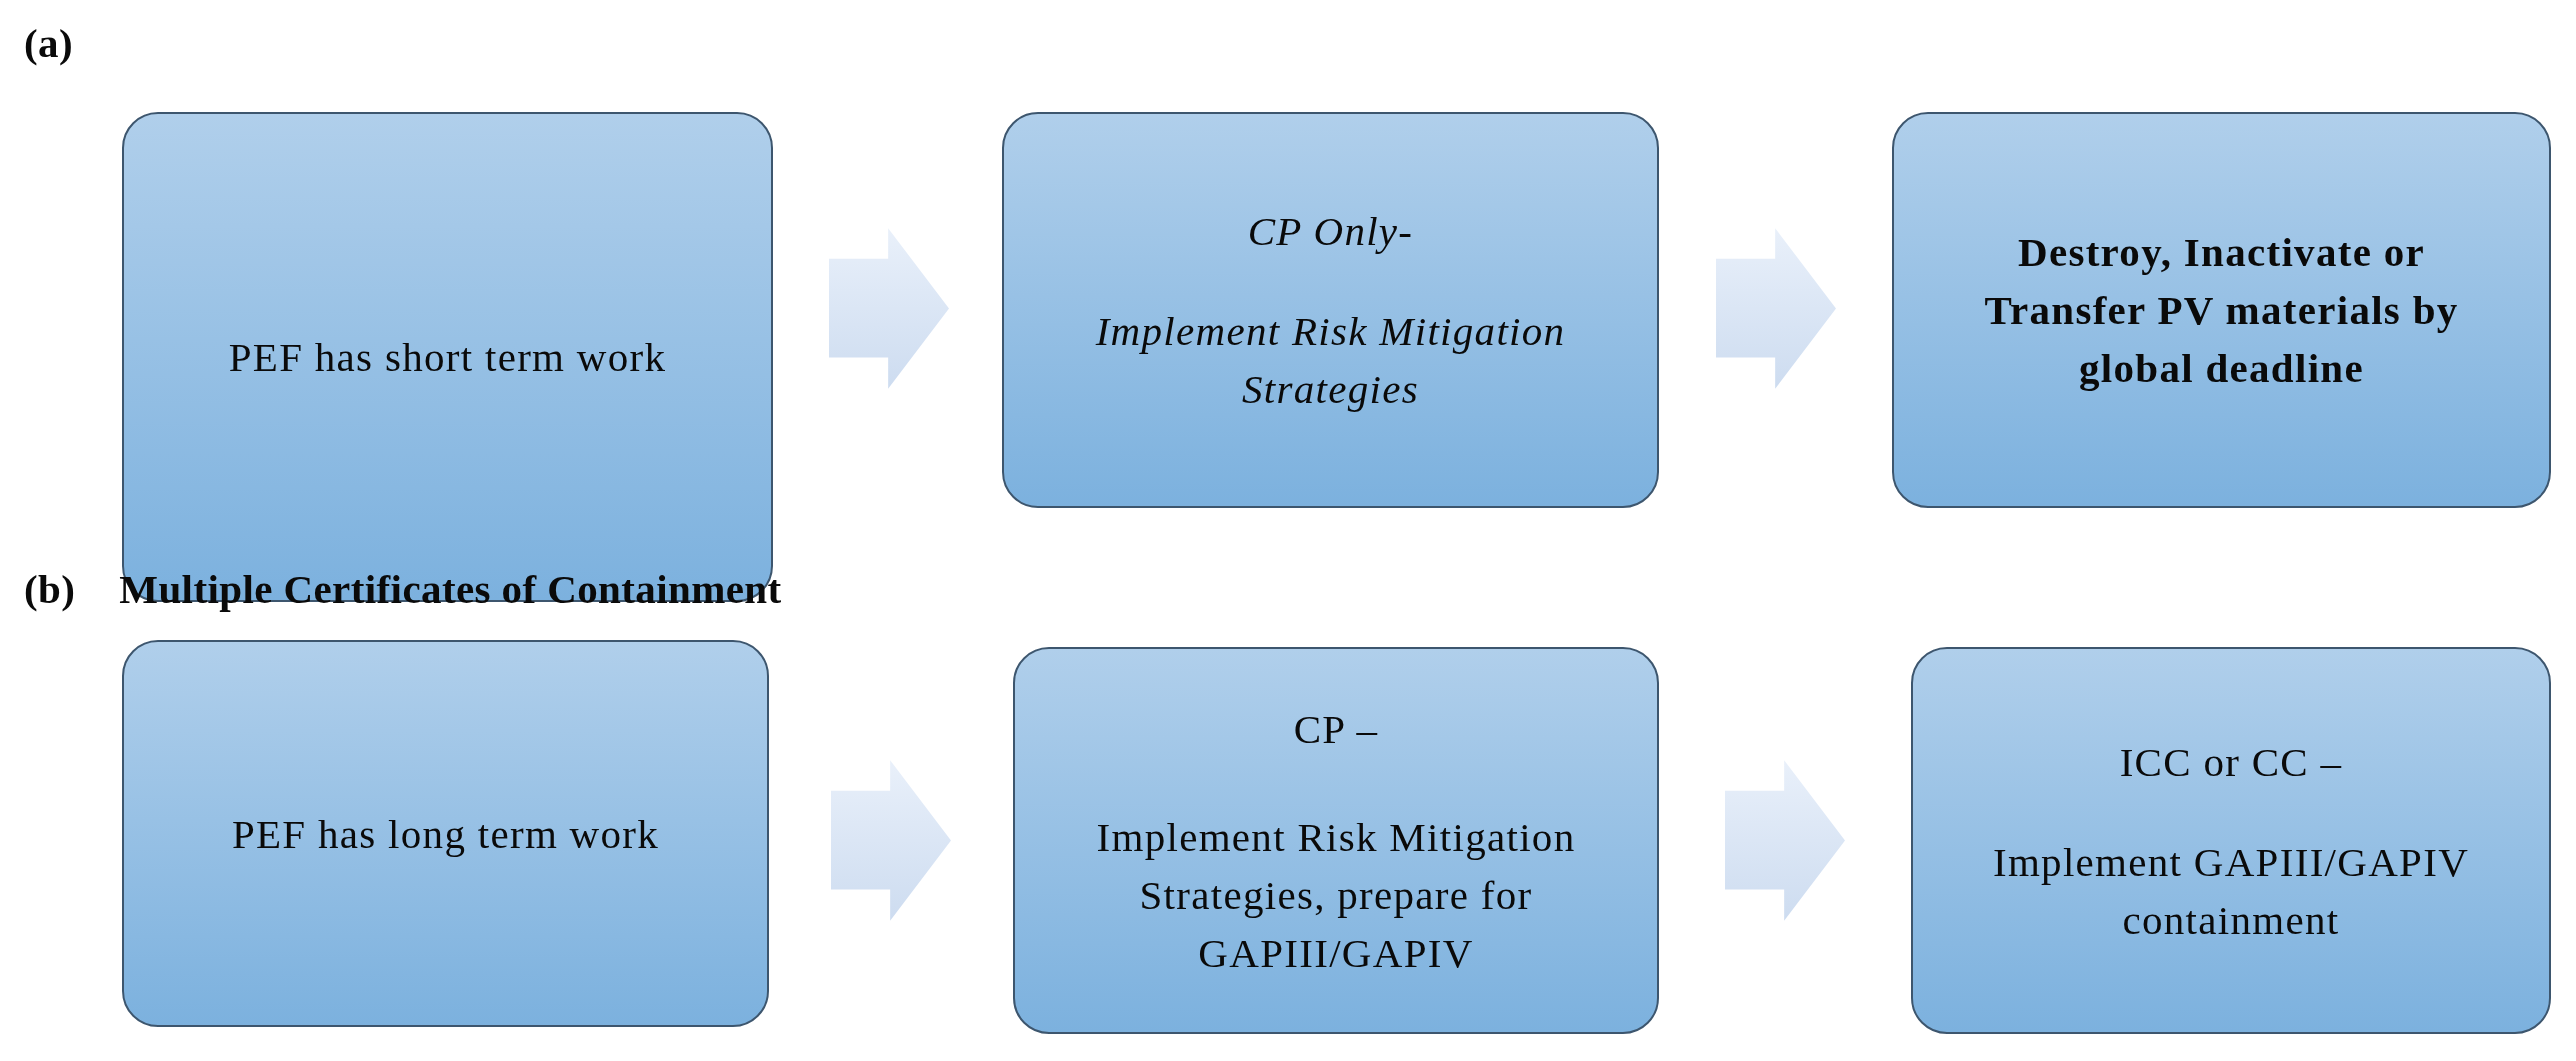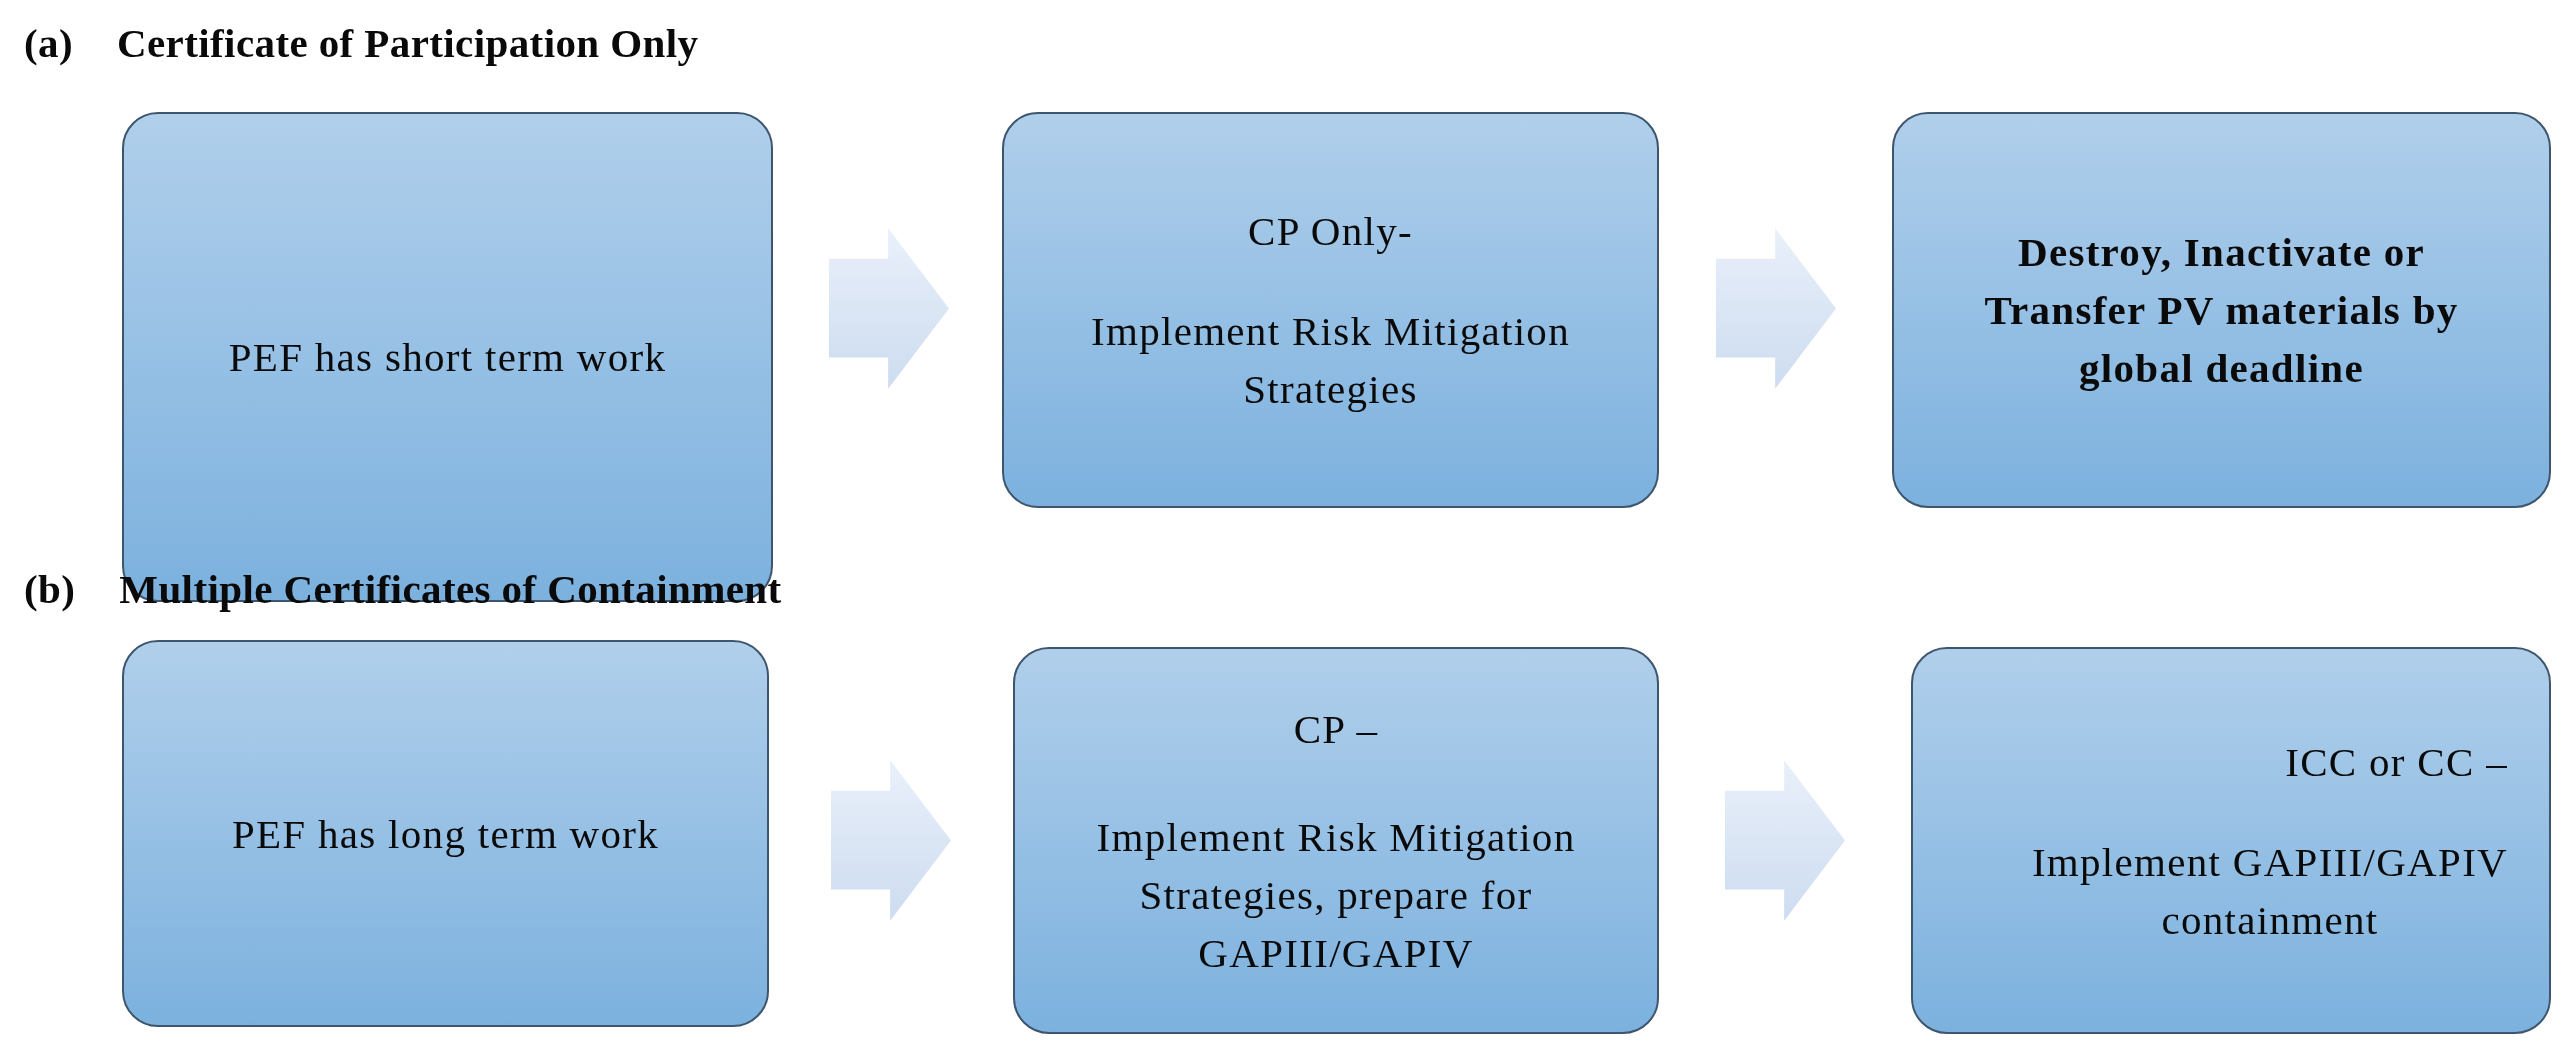--- a/index.html
+++ b/index.html
@@ -54,38 +54,37 @@
     display: block;
   }
 </style>
 </head>
 <body>
 
 <div class="canvas">
 
   <div class="heading" style="top:18.6px;">
     <span>(a)</span>
-    <span>Certificate of Participation Only</span>
   </div>
 
   <div class="box" style="left:122px; top:112px; width:651px; height:490px;">
     <div class="step-body">PEF has short term work</div>
   </div>
 
   <svg class="arrow" style="left:829px; top:228px;" width="120" height="161" viewBox="0 0 142 190">
     <defs>
       <linearGradient id="agrad-a1" x1="0" y1="0" x2="0" y2="1">
         <stop offset="0" style="stop-color:var(--arrow-fill-top,#e9f0fa)"></stop>
         <stop offset="1" style="stop-color:var(--arrow-fill-bottom,#cddcf0)"></stop>
       </linearGradient>
     </defs>
     <polygon points="0,36 70,36 70,0 142,95 70,190 70,153 0,153" fill="url(#agrad-a1)"></polygon>
   </svg>
 
-  <div class="box" style="left:1002px; top:112px; width:657px; height:396px;">
+  <div class="box" style="left:1002px; top:112px; width:657px; height:396px;font-style:italic;">
     <div class="step-title">CP Only-</div>
     <div class="step-body">Implement Risk Mitigation
 Strategies</div>
   </div>
 
   <svg class="arrow" style="left:1716px; top:228px;" width="120" height="161" viewBox="0 0 142 190">
     <defs>
       <linearGradient id="agrad-a2" x1="0" y1="0" x2="0" y2="1">
         <stop offset="0" style="stop-color:var(--arrow-fill-top,#e9f0fa)"></stop>
         <stop offset="1" style="stop-color:var(--arrow-fill-bottom,#cddcf0)"></stop>
@@ -129,20 +128,20 @@
   <svg class="arrow" style="left:1725px; top:760px;" width="120" height="161" viewBox="0 0 142 190">
     <defs>
       <linearGradient id="agrad-b2" x1="0" y1="0" x2="0" y2="1">
         <stop offset="0" style="stop-color:var(--arrow-fill-top,#e9f0fa)"></stop>
         <stop offset="1" style="stop-color:var(--arrow-fill-bottom,#cddcf0)"></stop>
       </linearGradient>
     </defs>
     <polygon points="0,36 70,36 70,0 142,95 70,190 70,153 0,153" fill="url(#agrad-b2)"></polygon>
   </svg>
 
-  <div class="box" style="left:1911px; top:647px; width:640px; height:387px;align-items:flex-end;">
+  <div class="box" style="left:1911px; top:647px; width:640px; height:387px;">
     <div class="step-title">ICC or CC –</div>
     <div class="step-body">Implement GAPIII/GAPIV
 containment</div>
   </div>
 
 </div>
 
 
 </body></html>

